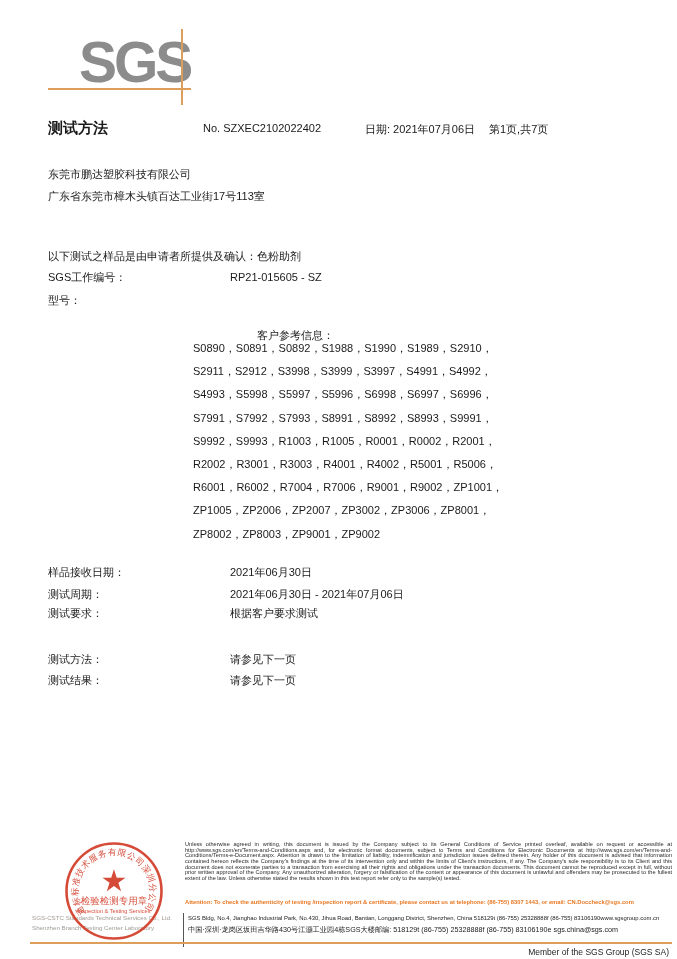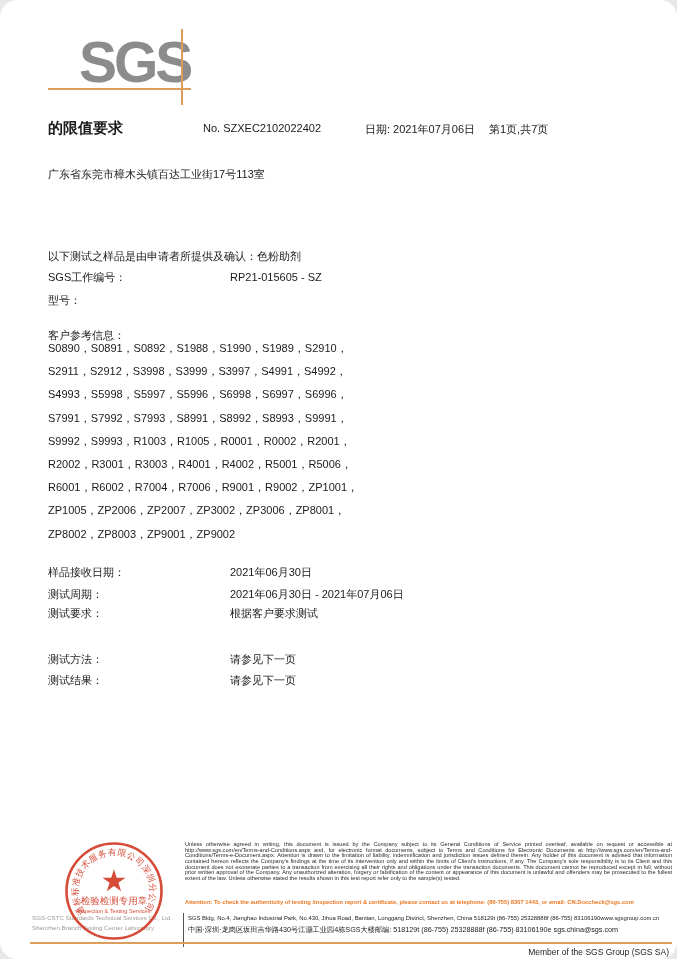--- a/index.html
+++ b/index.html
@@ -1,40 +1,40 @@
 <!DOCTYPE html>
 <html style="--sgs-gray: #8c8c8c; --sgs-tan: #dc9e5a; --attention-orange: #e87722; --stamp-red: #d23c28; --text-black: #1a1a1a; --footer-gray: #a09a94;"><head>
 <meta charset="utf-8">
 <style>
   html,body{margin:0;padding:0;background:#e8e8e8;}
   .page{
     position:relative;width:677px;height:959px;background:#ffffff;
     font-family:"Liberation Sans","DejaVu Sans",sans-serif;
-    color:var(--text-black,#1a1a1a);overflow:hidden;margin:0 auto;border-radius:17px;
+    color:var(--text-black,#1a1a1a);overflow:hidden;margin:0 auto;
   }
   
   .logo-text{
     position:absolute;left:79px;top:34px;font-size:57px;line-height:1;
     font-weight:bold;color:var(--sgs-gray,#8c8c8c);letter-spacing:-3px;
   }
   .logo-hline{position:absolute;left:48px;top:88px;width:143px;height:2px;background:var(--sgs-tan,#dc9e5a);}
   .logo-vline{position:absolute;left:181px;top:29px;width:2px;height:76px;background:var(--sgs-tan,#dc9e5a);}
   
   .title-row{position:absolute;left:0;top:119px;width:677px;height:20px;}
   .doc-title{position:absolute;left:48px;top:0;font-size:15px;font-weight:bold;}
   .report-no{position:absolute;left:203px;top:3px;font-size:11px;}
   .hdr-date{position:absolute;left:365px;top:3px;font-size:11px;}
   .hdr-page{position:absolute;left:489px;top:3px;font-size:11px;}
   
   .client-block{position:absolute;left:48px;top:163px;font-size:11px;line-height:22px;}
   
   .intro{position:absolute;left:48px;top:249px;font-size:11px;}
   
   .fields{position:absolute;left:48px;top:271px;width:600px;font-size:11px;}
-  .frow{display:flex;align-items:flex-start;}
+  .frow{display:flex;align-items:center;}
   .flbl{width:182px;flex-shrink:0;line-height:13px;}
   .fval{flex:1;line-height:13px;}
   .frow.r0{margin-bottom:10px;}
   .frow.r1{margin-bottom:22px;}
   .frow.r2 .fval{white-space:pre-line;line-height:23.2px;margin-top:-5px;}
   .frow.r2{margin-bottom:20px;flex-direction:column;}
   .frow.r3{margin-bottom:9px;}
   .frow.r4{margin-bottom:6px;}
   .frow.r5{margin-bottom:5px;}
   .frow.r6{margin-bottom:8px;margin-top:33px;}
@@ -59,27 +59,28 @@
 </head>
 <body>
 
 <div class="page">
 
   <div class="logo-text">SGS</div>
   <div class="logo-hline"></div>
   <div class="logo-vline"></div>
 
   <div class="title-row">
-    <span class="doc-title">的限值要求</span>
+    <span class="doc-title">测试方法</span>
     <span class="report-no">No. SZXEC2102022402</span>
     <span class="hdr-date">日期: 2021年07月06日</span>
     <span class="hdr-page">第1页,共7页</span>
   </div>
 
   <div class="client-block">
+    <div>东莞市鹏达塑胶科技有限公司</div>
     <div>广东省东莞市樟木头镇百达工业街17号113室</div>
   </div>
 
   <div class="intro">以下测试之样品是由申请者所提供及确认：色粉助剂</div>
 
   <div class="fields">
     <div class="frow r0">
       <span class="flbl">SGS工作编号：</span>
       <span class="fval">RP21-015605 - SZ</span>
     </div>

